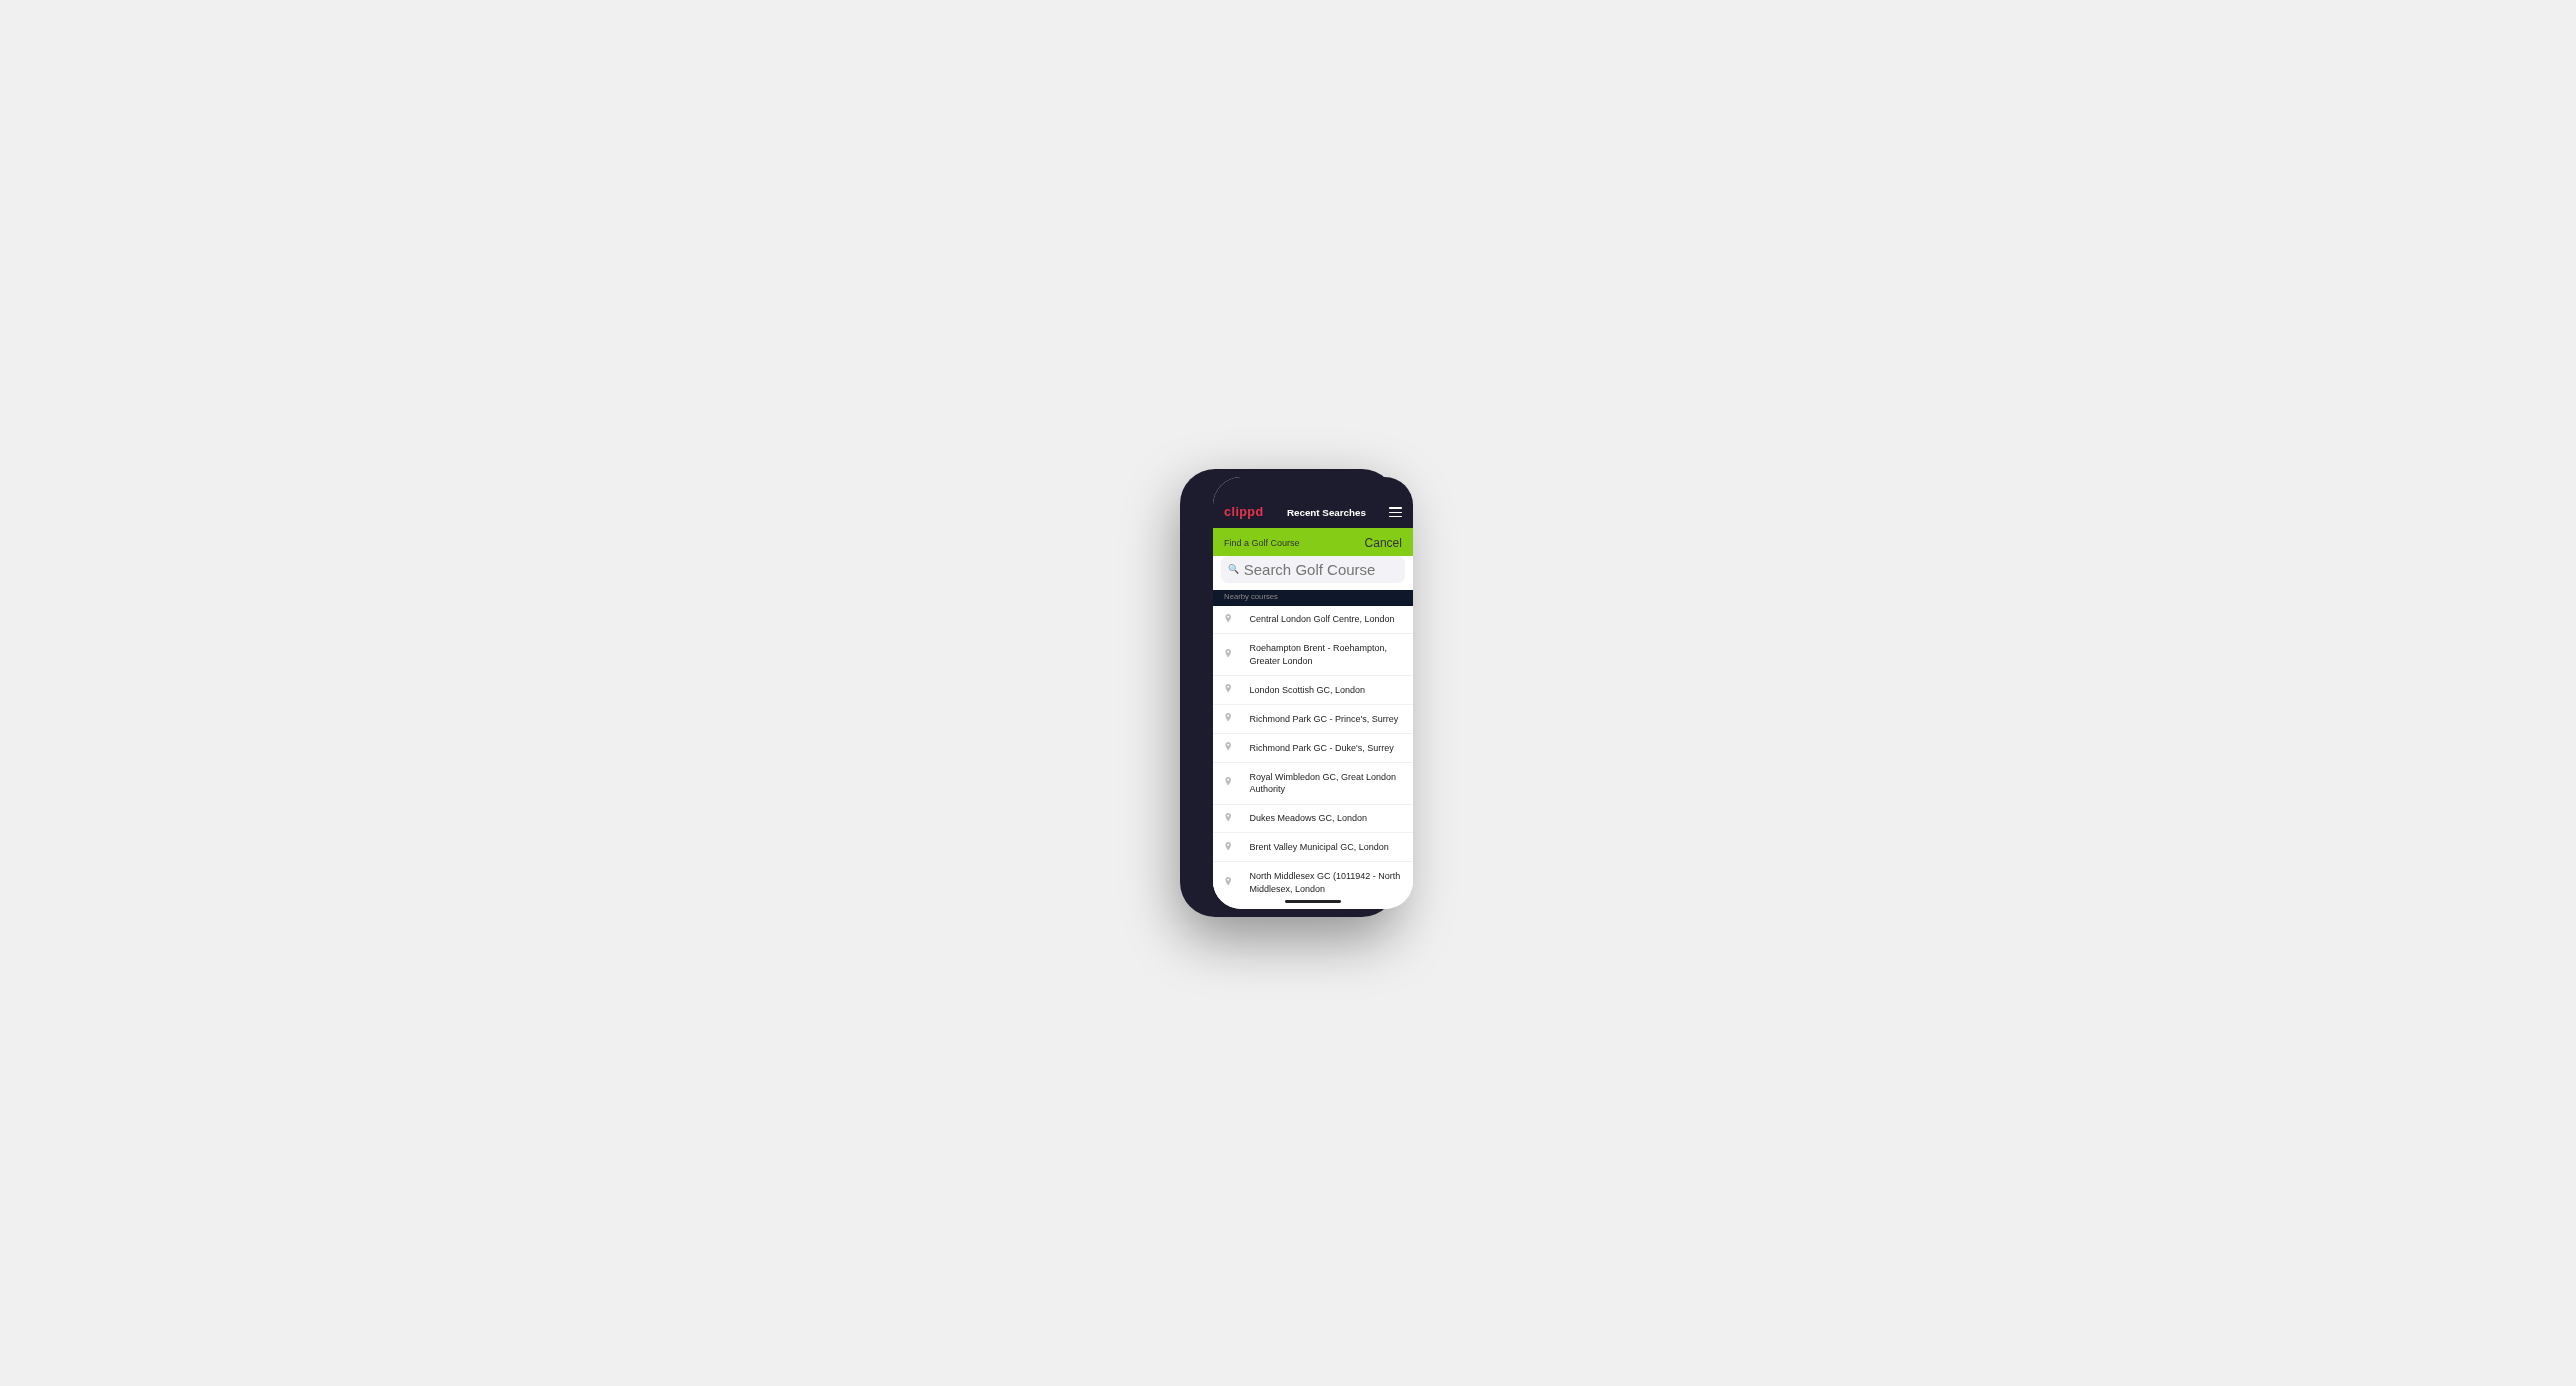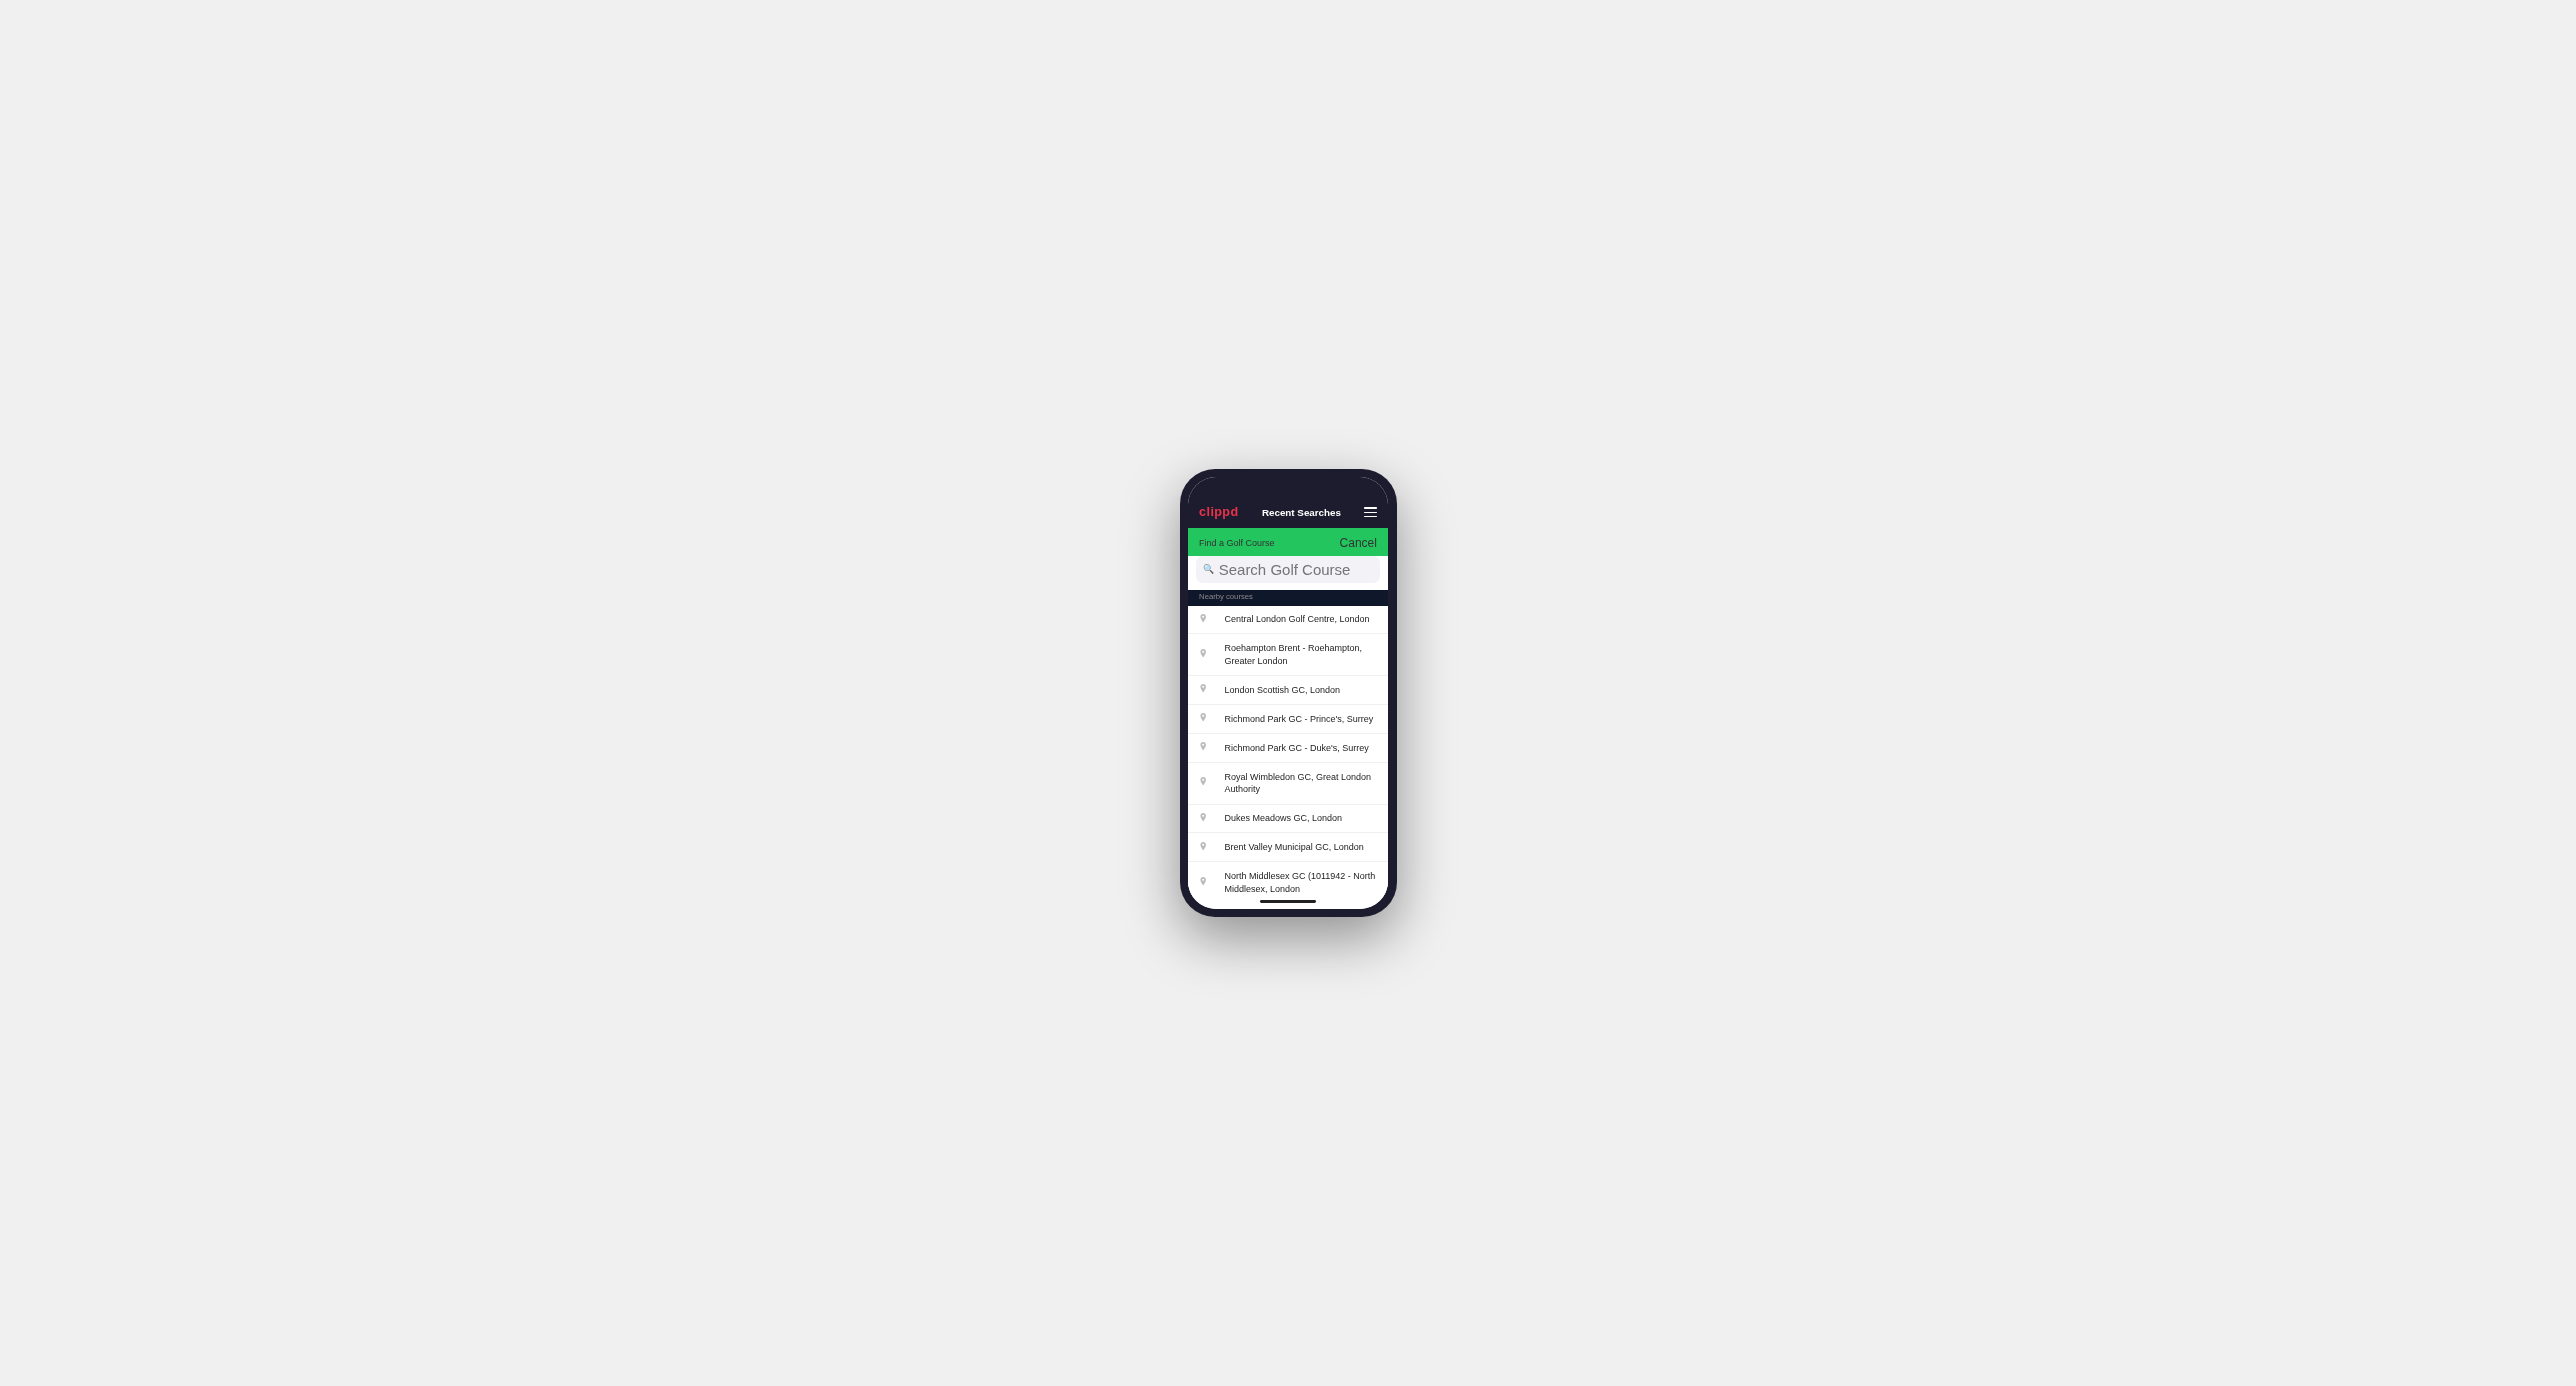--- a/index.html
+++ b/index.html
@@ -21,20 +21,21 @@
       box-shadow: 0 21px 56px rgba(0,0,0,0.4);
     }
     .phone-inner {
       width: 100%;
       height: 100%;
       background: #fff;
       border-radius: 28px;
       overflow: hidden;
       display: flex;
       flex-direction: column;
+      margin-left: 25px;
     }
     .status-bar {
       background: #1c1c2e;
       height: 22.4px;
       border-radius: 28px 28px 0 0;
       display: flex;
       align-items: center;
       justify-content: center;
     }
     .notch {
@@ -79,21 +80,21 @@
       background: #fff;
       display: flex;
       flex-direction: column;
       overflow: hidden;
     }
     .find-bar {
       display: flex;
       align-items: center;
       justify-content: space-between;
       padding: 8.4px 11.2px 5.6px 11.2px;
-      background: #22c55e;
+      background: #84cc16;
     }
     .find-label {
       color: #333;
       font-size: 9px;
     }
     .cancel-btn {
       color: #333;
       font-size: 12px;
       cursor: pointer;
       background: none;

